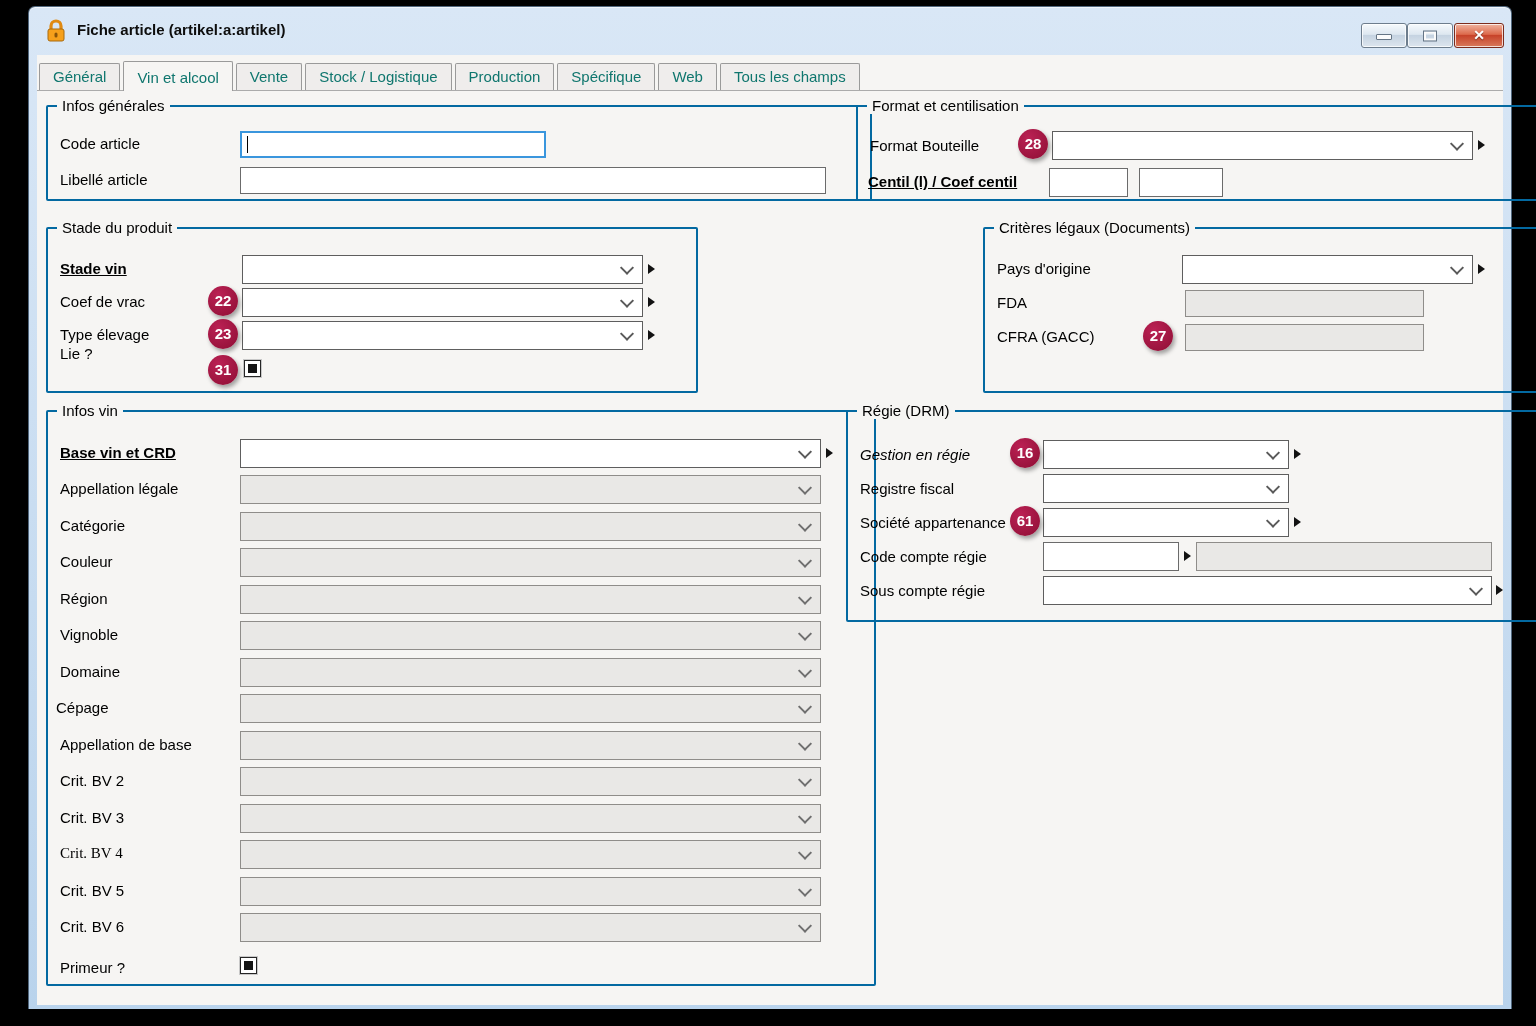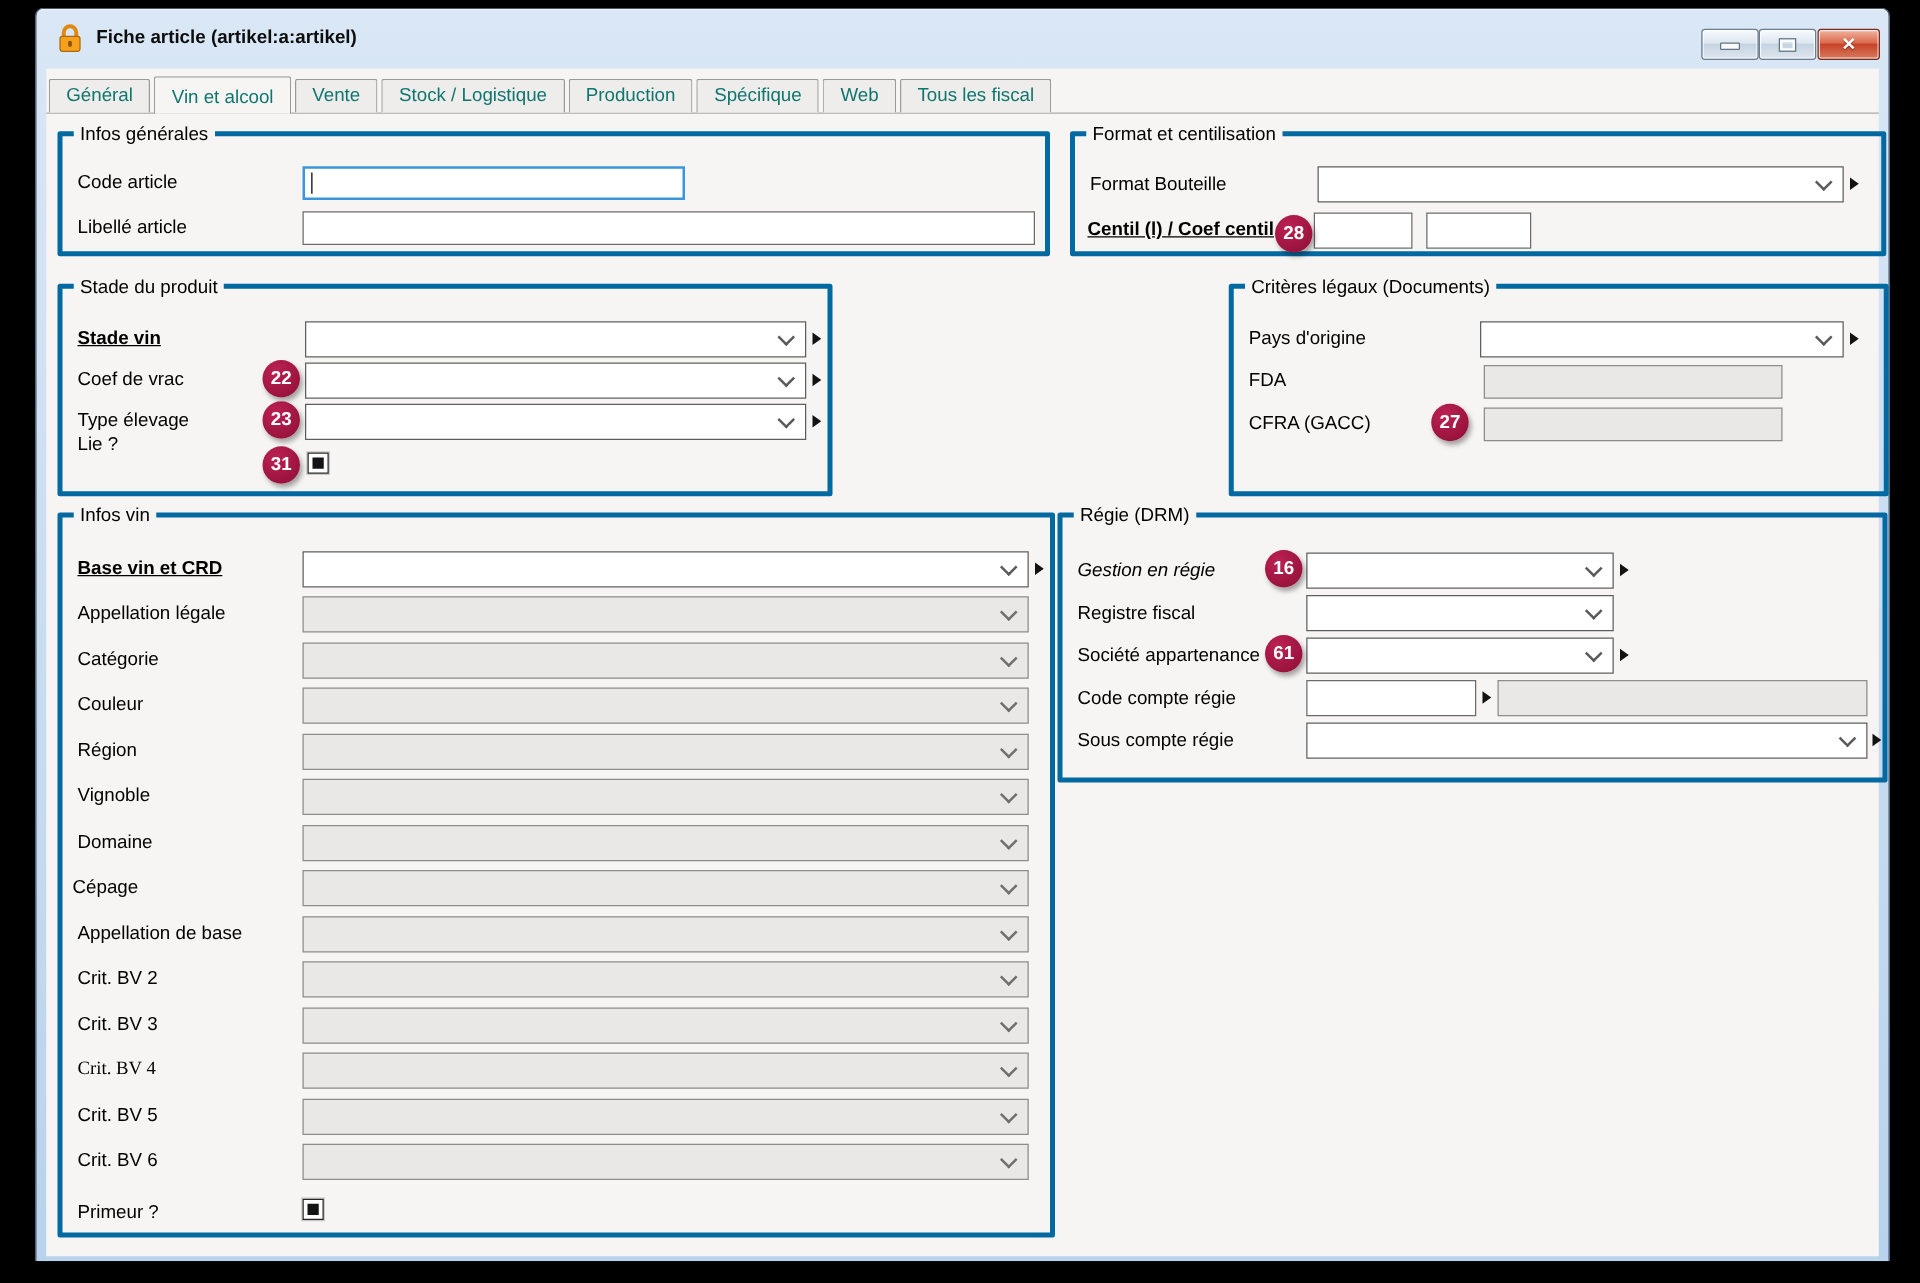--- a/index.html
+++ b/index.html
@@ -59,21 +59,21 @@
     background:#efedec; border:1px solid #9a9a9a; border-bottom:none;
     border-radius:2px 2px 0 0; white-space:nowrap; cursor:default;
   }
   .tab.active {
     background:#f6f5f3; padding-top:7px; margin-bottom:-1px; position:relative; z-index:2;
   }
 
   .content { position:absolute; left:0; right:0; top:36px; bottom:0; }
 
   
-  .grp { position:absolute; border:4px solid #0369a1; border-radius:2px; }
+  .grp { position:absolute; border:2px solid #0369a1; border-radius:2px;padding-left:36px; }
   .gt {
     position:absolute; top:-10px; left:9px; padding:0 5px; background:#f6f5f3;
     font-size:15px; color:#000; white-space:nowrap;
   }
 
   .lbl { position:absolute; font-size:15px; color:#000; white-space:nowrap; }
   .lbl.bu { font-weight:bold; text-decoration:underline; }
   .lbl.it { font-style:italic; }
   .lbl.itb { font-style:italic; font-weight:600; }
 
@@ -138,39 +138,39 @@
     <div class="wbody">
 
       <div class="tabstrip">
         <div class="tab">Général</div>
         <div class="tab active">Vin et alcool</div>
         <div class="tab">Vente</div>
         <div class="tab">Stock / Logistique</div>
         <div class="tab">Production</div>
         <div class="tab">Spécifique</div>
         <div class="tab">Web</div>
-        <div class="tab">Tous les fiscal</div>
+        <div class="tab">Tous les champs</div>
       </div>
 
       <div class="content">
 
         <div class="grp" style="left:9px; top:14px; width:786px; height:92px;">
           <span class="gt">Infos générales</span>
           <span class="lbl" style="left:12px; top:28px;">Code article</span>
           <div class="inp focus" style="left:192px; top:24px; width:306px; height:27px;">
             <span class="caret"></span>
           </div>
           <span class="lbl" style="left:12px; top:64px;">Libellé article</span>
           <div class="inp" style="left:192px; top:60px; width:586px; height:27px;"></div>
         </div>
 
         <div class="grp" style="left:819px; top:14px; width:645px; height:92px;">
           <span class="gt">Format et centilisation</span>
           <span class="lbl" style="left:12px; top:30px;">Format Bouteille</span>
-          <span class="badge" style="left:160px; top:22px;margin-top:41px;">28</span>
+          <span class="badge" style="left:160px; top:22px;">28</span>
           <div class="combo" style="left:194px; top:24px; width:421px; height:29px;">
               <span class="chev"></span>
             </div>
           <span class="arr" style="left:620px; top:33px;"></span>
           <span class="lbl bu" style="left:10px; top:66px;">Centil (l) / Coef centil</span>
           <div class="inp" style="left:191px; top:61px; width:79px; height:29px;"></div>
           <div class="inp" style="left:281px; top:61px; width:84px; height:29px;"></div>
         </div>
 
         <div class="grp" style="left:9px; top:136px; width:612px; height:162px;">

